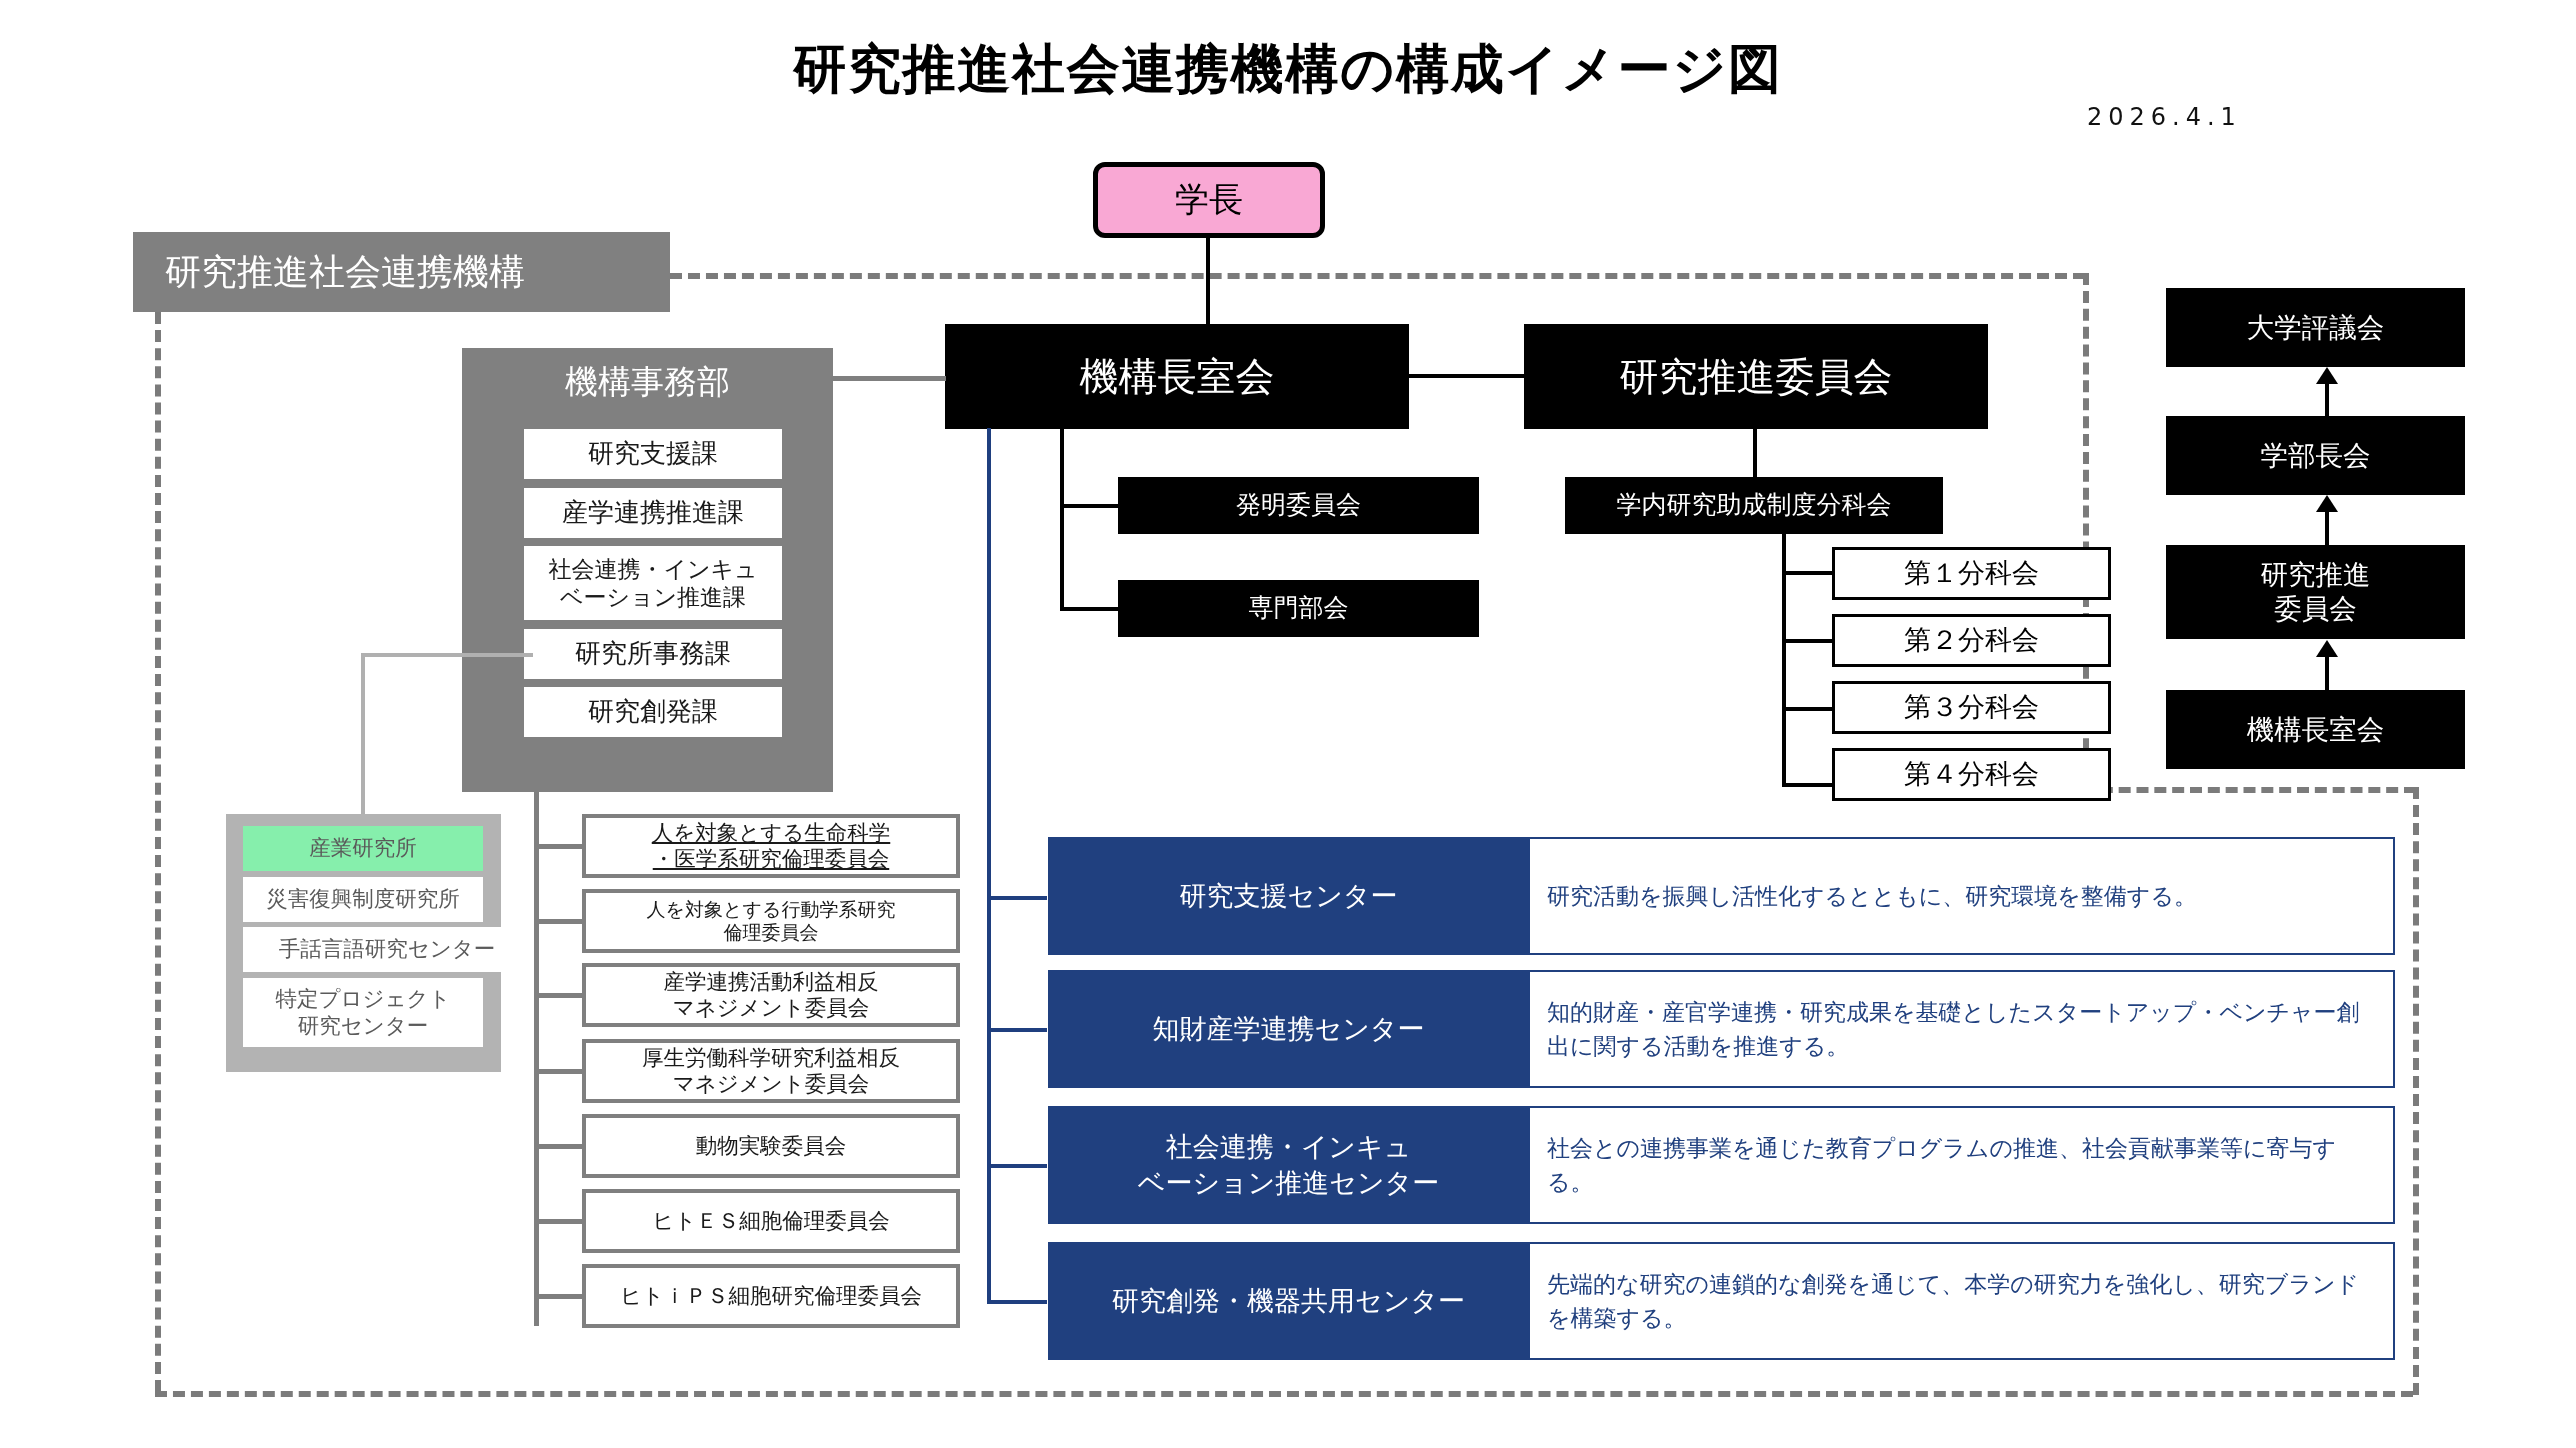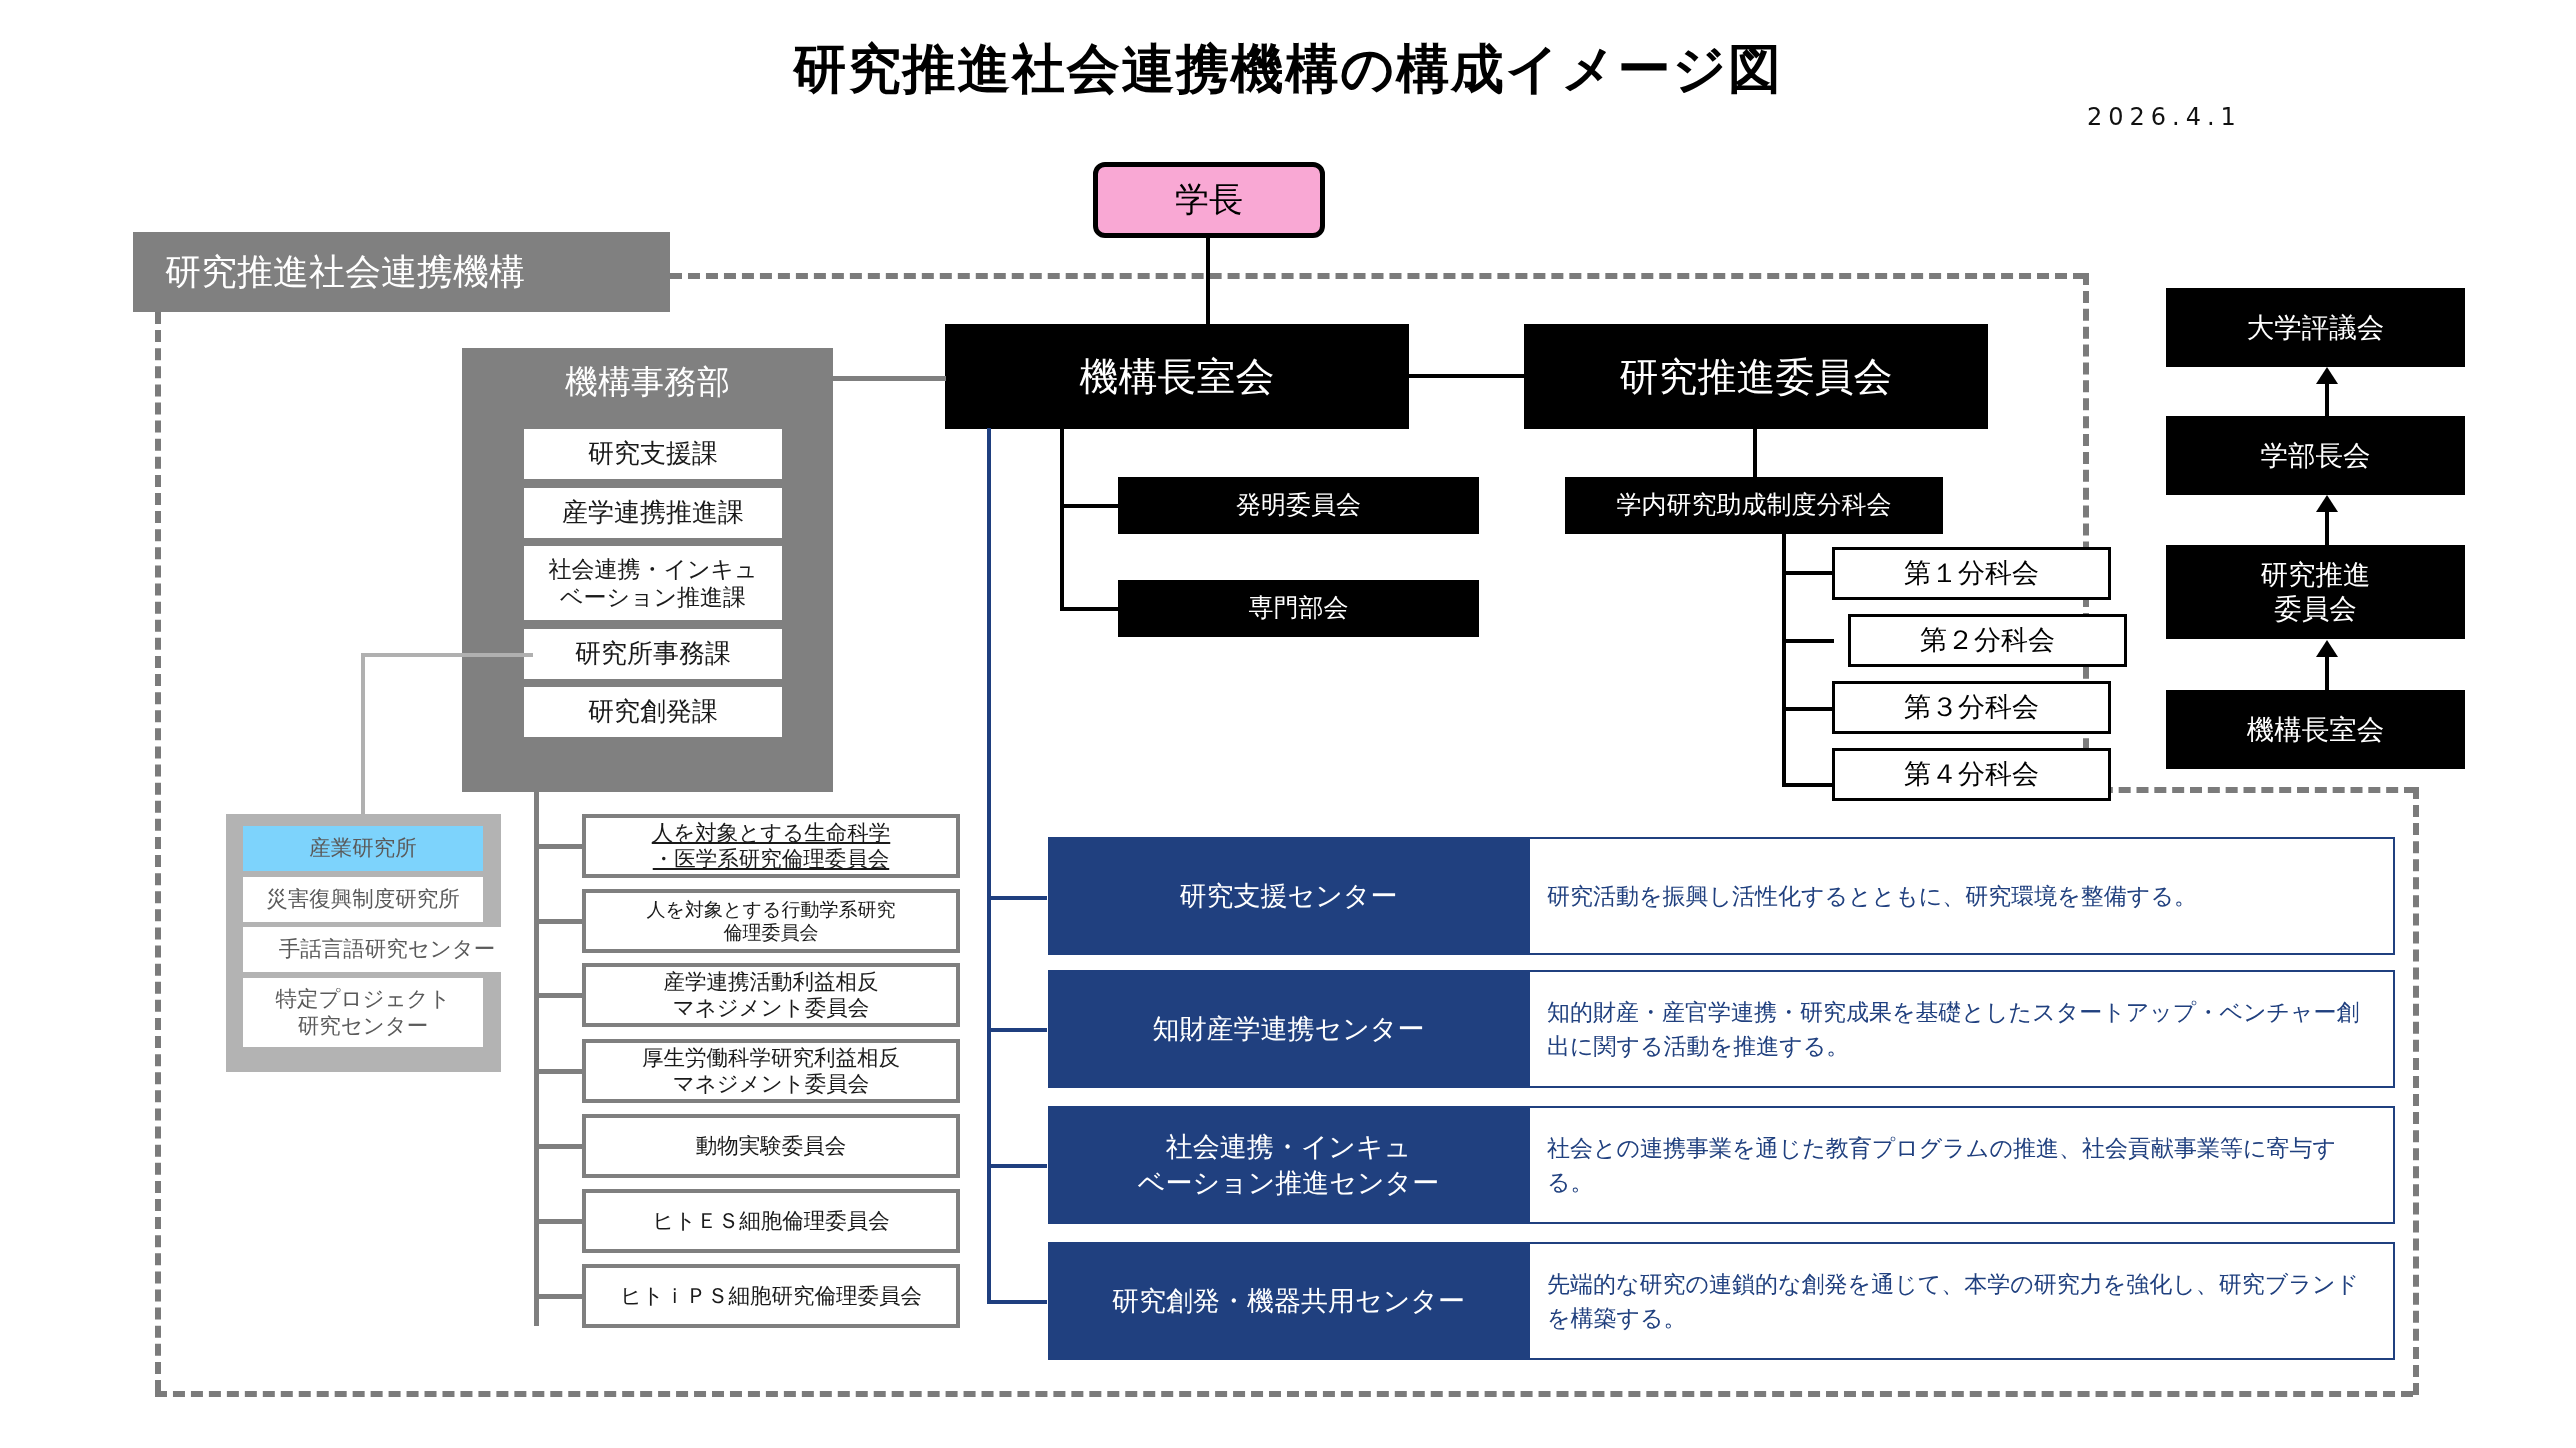--- a/index.html
+++ b/index.html
@@ -145,41 +145,41 @@
   <div class="abs ctr blk" style="left:1565px;top:477px;width:378px;height:57px;font-size:25px;">学内研究助成制度分科会</div>
 
   <div class="abs ln" style="left:1782px;top:534px;width:4.3px;height:253px;"></div>
 
   <div class="abs ln" style="left:1782px;top:571px;width:52px;height:4.3px;"></div>
   <div class="abs ln" style="left:1782px;top:639px;width:52px;height:4.3px;"></div>
   <div class="abs ln" style="left:1782px;top:707px;width:52px;height:4.3px;"></div>
   <div class="abs ln" style="left:1782px;top:783px;width:52px;height:4.3px;"></div>
 
   <div class="abs ctr wht" style="left:1832px;top:547px;width:279px;height:53px;font-size:27px;">第１分科会</div>
-  <div class="abs ctr wht" style="left:1832px;top:614px;width:279px;height:53px;font-size:27px;margin-left:16px;">第２分科会</div>
+  <div class="abs ctr wht" style="left:1832px;top:614px;width:279px;height:53px;font-size:27px;">第２分科会</div>
   <div class="abs ctr wht" style="left:1832px;top:681px;width:279px;height:53px;font-size:27px;">第３分科会</div>
   <div class="abs ctr wht" style="left:1832px;top:748px;width:279px;height:53px;font-size:27px;">第４分科会</div>
 
   <div class="abs gryPanel" style="left:462px;top:348px;width:371px;height:444px;"></div>
   <div class="abs ctr" style="left:462px;top:356px;width:371px;height:53px;color:#fff;font-size:33px;">機構事務部</div>
 
   <div class="abs ctr wht-gray" style="left:524px;top:429px;width:258px;height:50px;font-size:26px;border-width:0;">研究支援課</div>
   <div class="abs ctr wht-gray" style="left:524px;top:488px;width:258px;height:50px;font-size:26px;border-width:0;">産学連携推進課</div>
   <div class="abs ctr wht-gray" style="left:524px;top:546px;width:258px;height:74px;font-size:23px;border-width:0;white-space:pre-line;">社会連携・インキュ
 ベーション推進課</div>
   <div class="abs ctr wht-gray" style="left:524px;top:629px;width:258px;height:50px;font-size:26px;border-width:0;">研究所事務課</div>
   <div class="abs ctr wht-gray" style="left:524px;top:687px;width:258px;height:50px;font-size:26px;border-width:0;">研究創発課</div>
 
   <div class="abs ln-gray" style="left:831px;top:376px;width:115px;height:5.2px;"></div>
 
   <div class="abs ln-gray-l" style="left:361px;top:653px;width:172px;height:4.3px;"></div>
   <div class="abs ln-gray-l" style="left:361px;top:653px;width:4.3px;height:163px;"></div>
 
   <div class="abs gryPanelLight" style="left:226px;top:814px;width:275px;height:258px;"></div>
-  <div class="abs ctr" style="left:243px;top:826px;width:240px;height:45px;background:#7dd3fc;color:#5a5a5a;font-size:21.5px;">産業研究所</div>
+  <div class="abs ctr" style="left:243px;top:826px;width:240px;height:45px;background:#86efac;color:#5a5a5a;font-size:21.5px;">産業研究所</div>
   <div class="abs ctr" style="left:243px;top:877px;width:240px;height:45px;background:#fff;color:#5a5a5a;font-size:21.5px;">災害復興制度研究所</div>
   <div class="abs ctr" style="left:243px;top:927px;width:288px;height:45px;background:#fff;color:#5a5a5a;font-size:21.5px;">手話言語研究センター</div>
   <div class="abs ctr" style="left:243px;top:978px;width:240px;height:69px;background:#fff;color:#5a5a5a;font-size:21.5px;white-space:pre-line;">特定プロジェクト
 研究センター</div>
 
   <div class="abs ln-gray" style="left:534px;top:792px;width:5.2px;height:534px;"></div>
 
   <div class="abs ln-gray" style="left:534px;top:844px;width:52px;height:5.2px;"></div>
   <div class="abs ln-gray" style="left:534px;top:919px;width:52px;height:5.2px;"></div>
   <div class="abs ln-gray" style="left:534px;top:993px;width:52px;height:5.2px;"></div>

